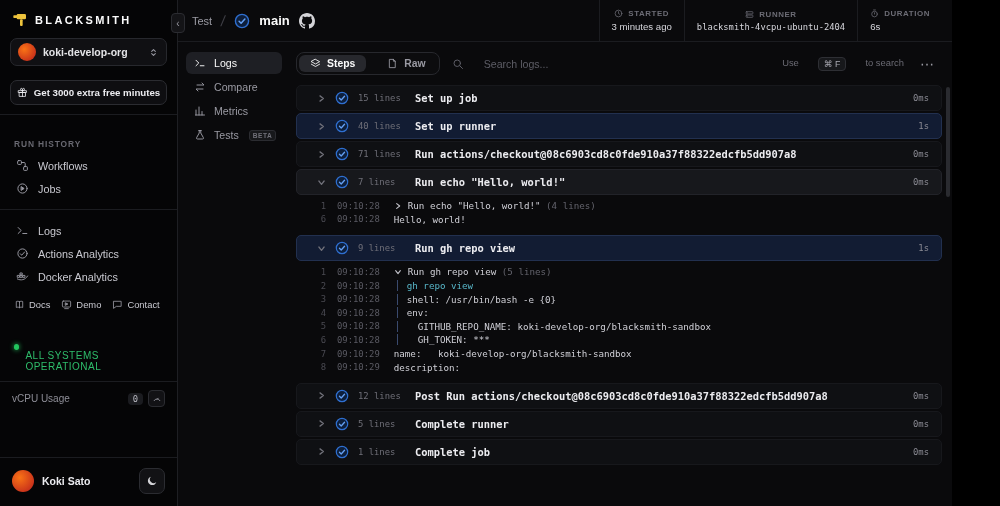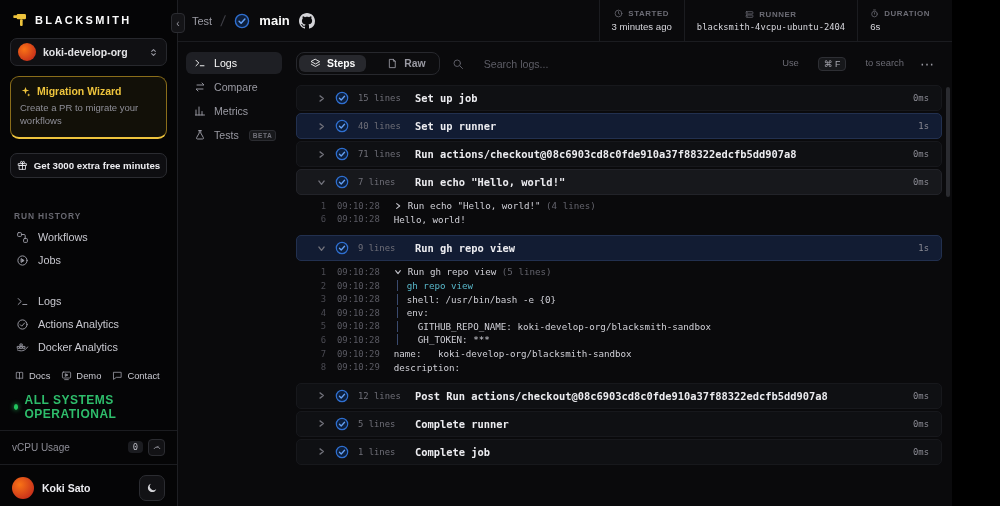--- a/index.html
+++ b/index.html
@@ -25,21 +25,21 @@
   .sec-label { margin:15px 4px 5px; color:#696971; font-size:8.4px; font-weight:700; letter-spacing:.9px; }
   .nav-item { display:flex; align-items:center; gap:9px; padding:5px 6px; border-radius:6px; color:#c9c9d0; font-size:10.8px; cursor:pointer; }
   .nav-item svg, .promo-btn svg, .mw-title svg { flex-shrink:0; }
   .nav-item svg { color:#9a9aa3; }
   .sb-divider { height:1px; background:#1b1c20; margin:9px -10px; }
   .footer-links { display:flex; align-items:center; gap:3px; margin-top:8px; }
   .flink { display:flex; align-items:center; gap:4px; color:#c9c9d0; font-size:9.4px; padding:3px 4px; border-radius:5px; cursor:pointer; white-space:nowrap; }
   .flink svg { color:#9a9aa3; }
   .status-row { display:flex; align-items:center; gap:6px; margin:9px 4px 0; }
   .status-dot { width:6px; height:6px; border-radius:50%; background:#22c55e; box-shadow:0 0 5px #22c55e; }
-  .status-text { color:#2ebd6b; font-size:12px; font-weight:700; letter-spacing:.5px; }
+  .status-text { color:#2ebd6b; font-size:10px; font-weight:400; letter-spacing:.5px;margin-top:28px; }
   .vcpu-row { display:flex; align-items:center; margin:0 -10px; padding:8px 12px; border-top:1px solid #1b1c20; }
   .vcpu-label { color:#8f8f98; font-size:10px; flex:1; }
   .vcpu-badge { background:#1b1c20; color:#b9b9c1; font-size:8.8px; border-radius:4px; padding:1px 5px; margin-right:5px; }
   .vcpu-btn { width:17px; height:17px; display:flex; align-items:center; justify-content:center; background:#121215; border:1px solid #2b2c31; border-radius:4px; color:#9a9aa3; cursor:pointer; }
   .sb-spacer { flex:1; }
   .user-row { display:flex; align-items:center; gap:8px; margin:0 -10px; padding:10px 12px 12px; border-top:1px solid #1b1c20; }
   .user-name { flex:1; color:#ececf0; font-size:10.5px; font-weight:600; }
   .moon-btn { width:26px; height:26px; display:flex; align-items:center; justify-content:center; background:#121215; border:1px solid #2b2c31; border-radius:7px; color:#d4d4d8; cursor:pointer; }
   .collapse-btn { position:absolute; left:171px; top:13px; width:14px; height:20px; background:#141417; border:1px solid #2b2c31; border-radius:4px; color:#9a9aa3; font-size:10px; display:flex; align-items:center; justify-content:center; cursor:pointer; z-index:5; }
 
@@ -113,30 +113,20 @@
     </div>
 
     <button class="org-select">
       <span class="avatar av18"></span>
       <span class="grow">koki-develop-org</span>
       <svg width="11" height="11" viewBox="0 0 24 24" fill="none" stroke="#9a9aa3" stroke-width="2.2" stroke-linecap="round" stroke-linejoin="round">
         <path d="M8 9.5L12 5.5l4 4M8 14.5l4 4 4-4"></path>
       </svg>
     </button>
 
-    <div class="mw-card">
-      <div class="mw-title">
-        <svg width="11" height="11" viewBox="0 0 24 24" fill="#eec43d">
-          <path d="M12 2l2.2 6.3L20.5 10l-6.3 1.7L12 18l-2.2-6.3L3.5 10l6.3-1.7z"></path>
-          <path d="M19 16l1 2.6L22.6 19.6 20 20.6 19 23l-1-2.4-2.6-1L18 18.6z"></path>
-        </svg>
-        <span>Migration Wizard</span>
-      </div>
-      <div class="mw-sub">Create a PR to migrate your workflows</div>
-    </div>
 
     <button class="promo-btn">
       <svg width="11" height="11" viewBox="0 0 24 24" fill="none" stroke="currentColor" stroke-width="1.8" stroke-linecap="round" stroke-linejoin="round">
         <rect x="3.5" y="8" width="17" height="4"></rect>
           <rect x="5.5" y="12" width="13" height="8.5"></rect>
         <path d="M12 8v12.5M12 8c-2.2 0-4.3-1-4.3-3A2 2 0 0 1 9.8 3c2.2 0 2.2 3.2 2.2 5zm0 0c2.2 0 4.3-1 4.3-3A2 2 0 0 0 14.2 3C12 3 12 6.2 12 8z"></path>
       </svg>
       <span>Get 3000 extra free minutes</span>
     </button>
 

